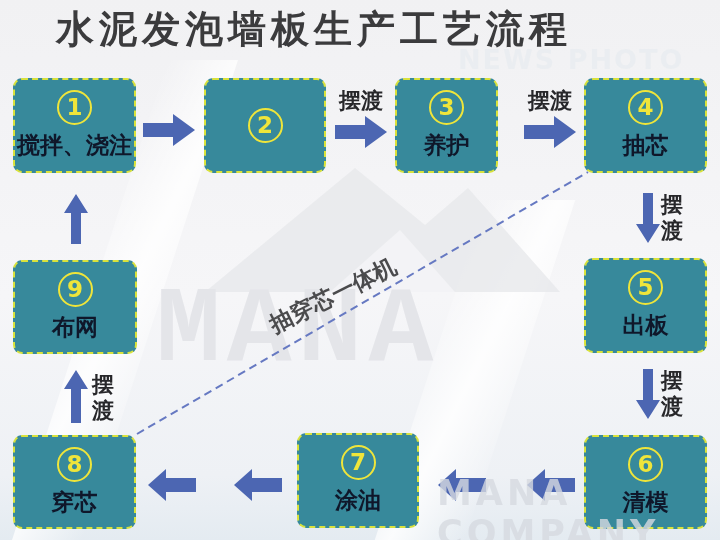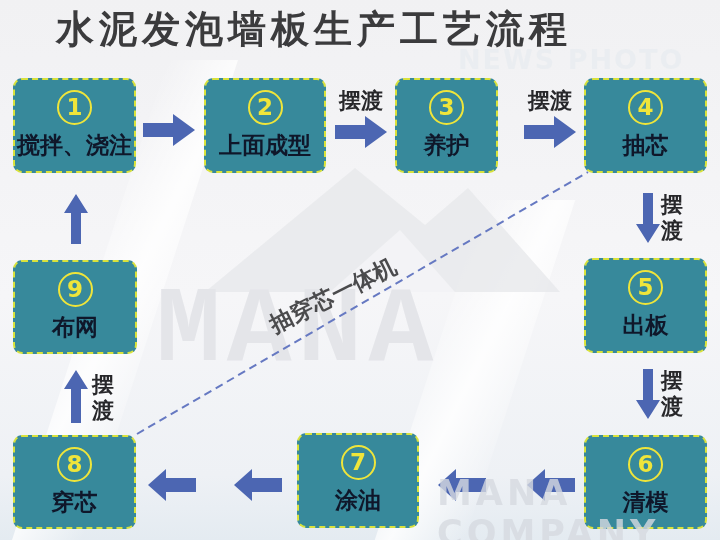--- a/index.html
+++ b/index.html
@@ -59,21 +59,20 @@
   <div class="diag-label">抽穿芯一体机</div>
 
   <div class="title">水泥发泡墙板生产工艺流程</div>
 
   <div class="box" style="left:13px;top:78px;width:123px;height:95px;">
     <span class="num">1</span>
     <span class="blabel">搅拌、浇注</span>
   </div>
   <div class="box" style="left:204px;top:78px;width:122px;height:95px;">
     <span class="num">2</span>
-    <span class="blabel">上面成型</span>
   </div>
   <div class="box" style="left:395px;top:78px;width:103px;height:95px;">
     <span class="num">3</span>
     <span class="blabel">养护</span>
   </div>
   <div class="box" style="left:584px;top:78px;width:123px;height:95px;">
     <span class="num">4</span>
     <span class="blabel">抽芯</span>
   </div>
   <div class="box" style="left:584px;top:258px;width:123px;height:95px;">

